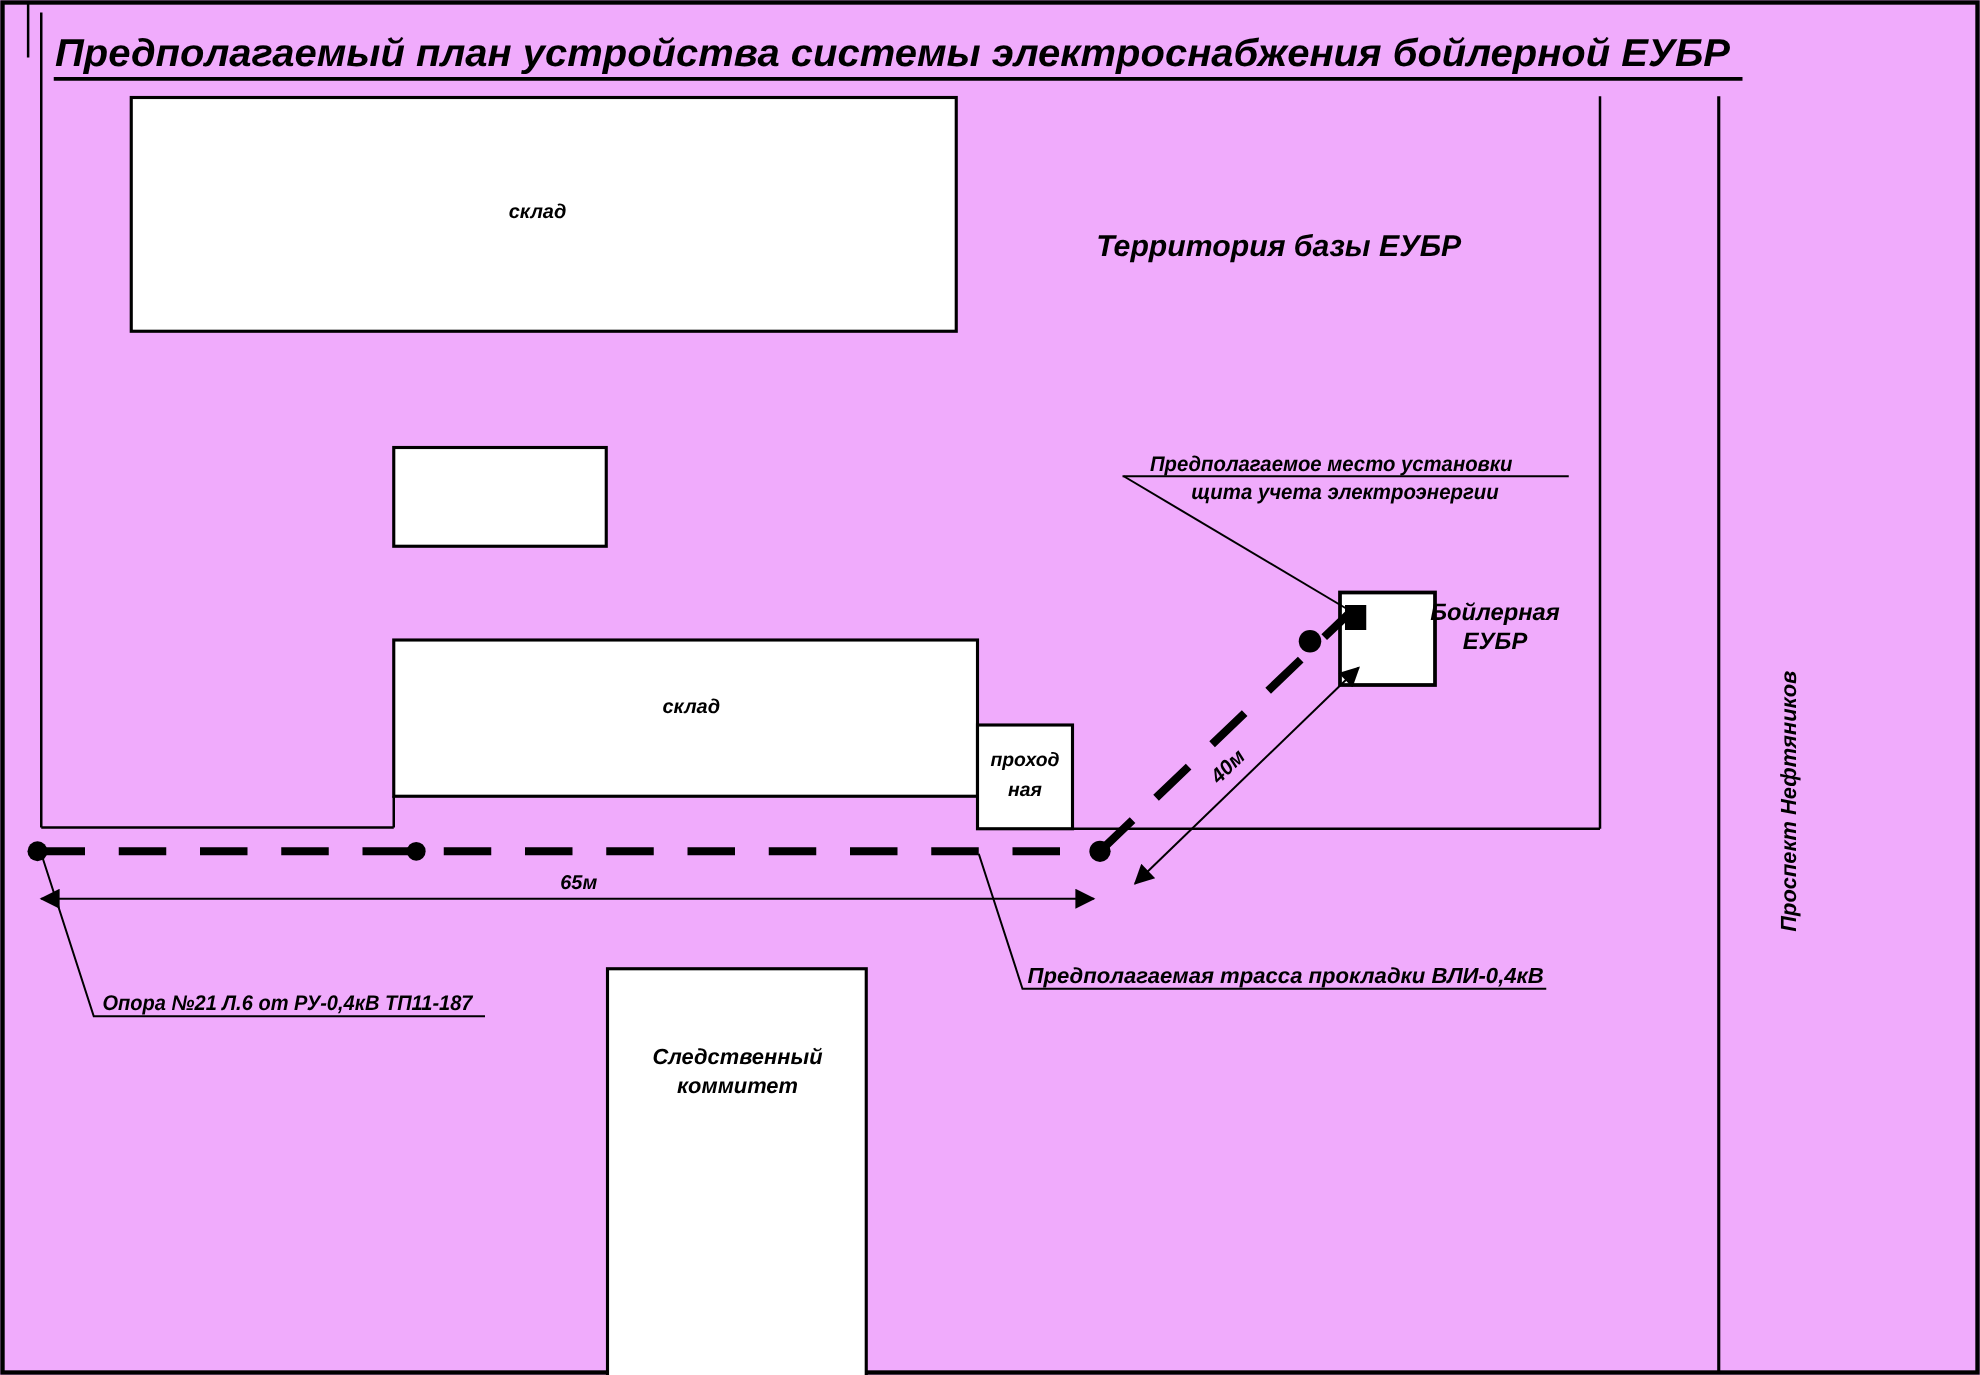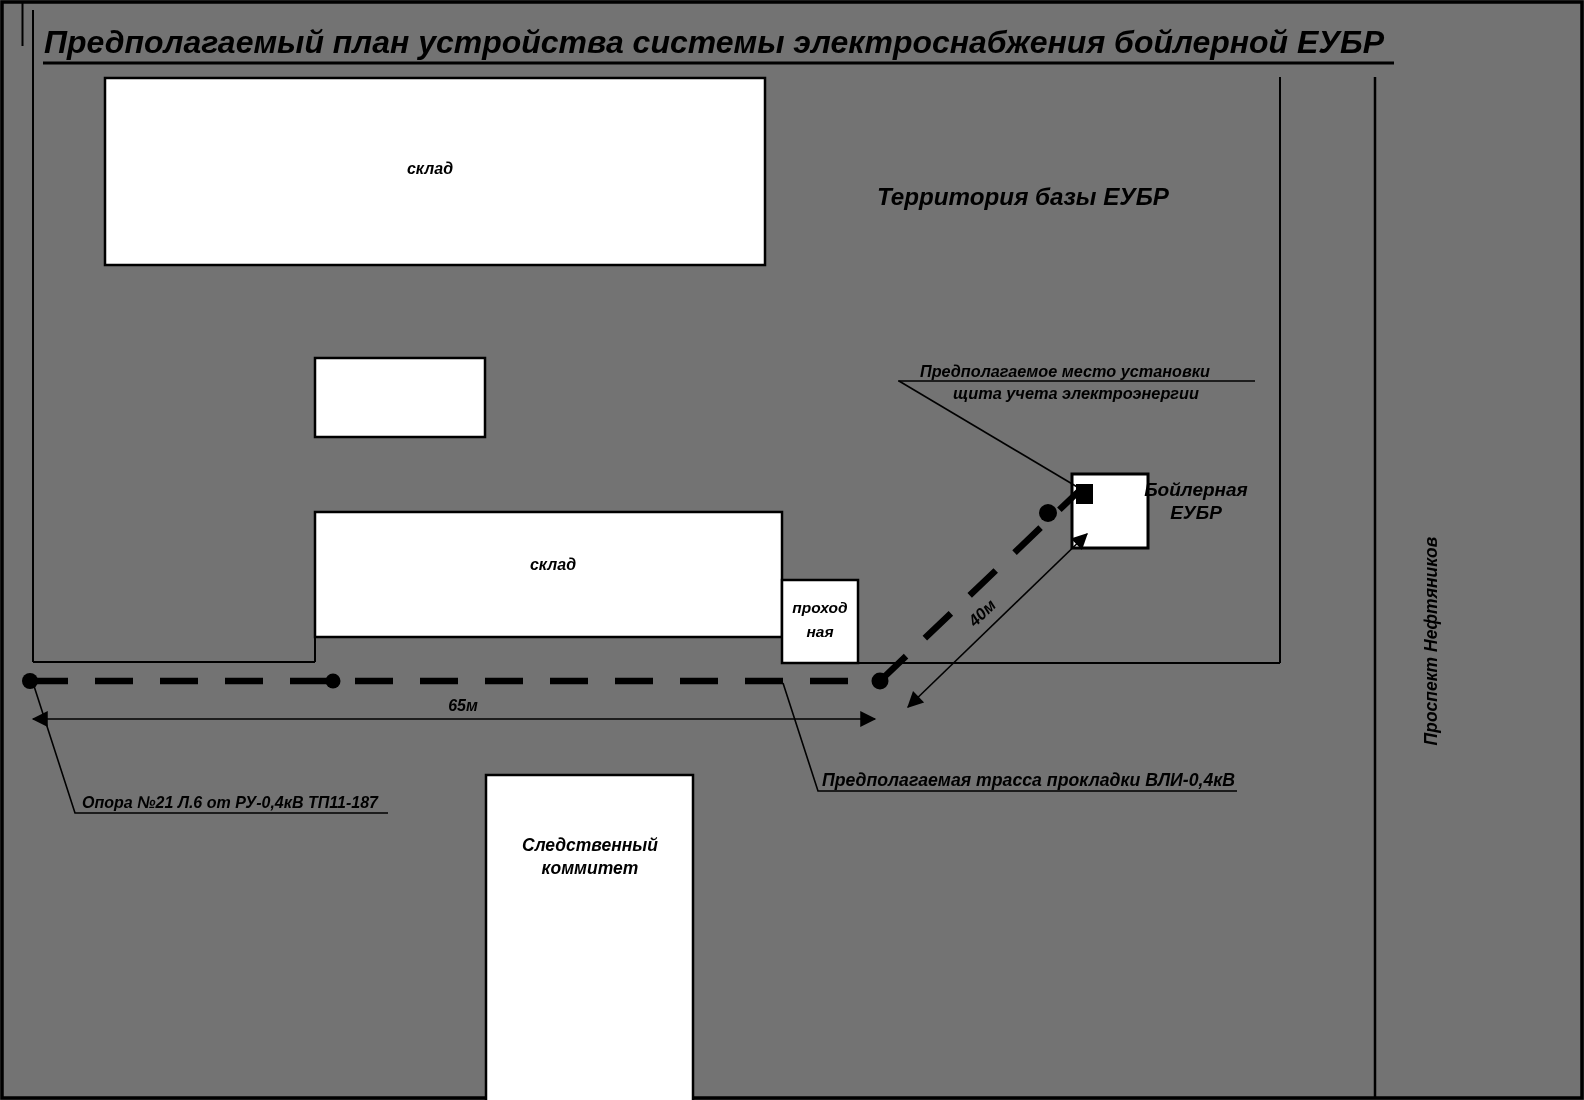--- a/index.html
+++ b/index.html
@@ -1,19 +1,19 @@
 <!DOCTYPE html>
 <html><head>
 <meta charset="utf-8">
 <style>
   html,body{margin:0;padding:0;background:#ffffff;}
   #page{
     position:relative;
     width:1584px;height:1100px;
-    background:#737373;
+    background:#f0abfc;
     overflow:hidden;
     font-family:"Liberation Sans","DejaVu Sans",sans-serif;
   }
   svg{position:absolute;left:0;top:0;}
   svg text{
     font-family:"Liberation Sans","DejaVu Sans",sans-serif;
     font-weight:bold;
     font-style:italic;
     fill:#000000;
   }

